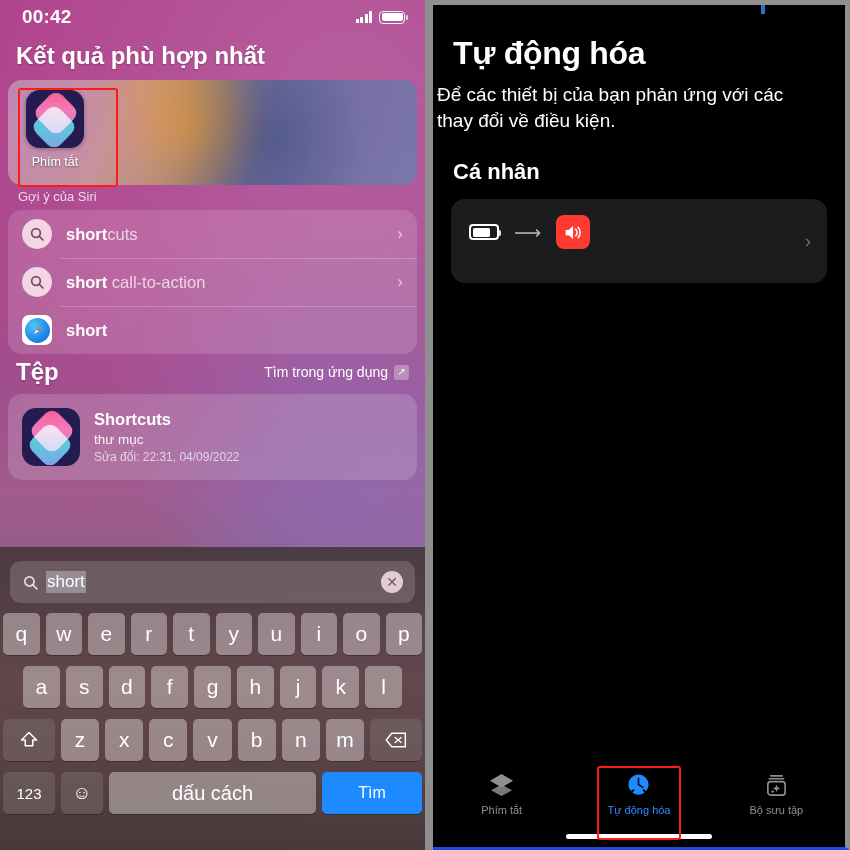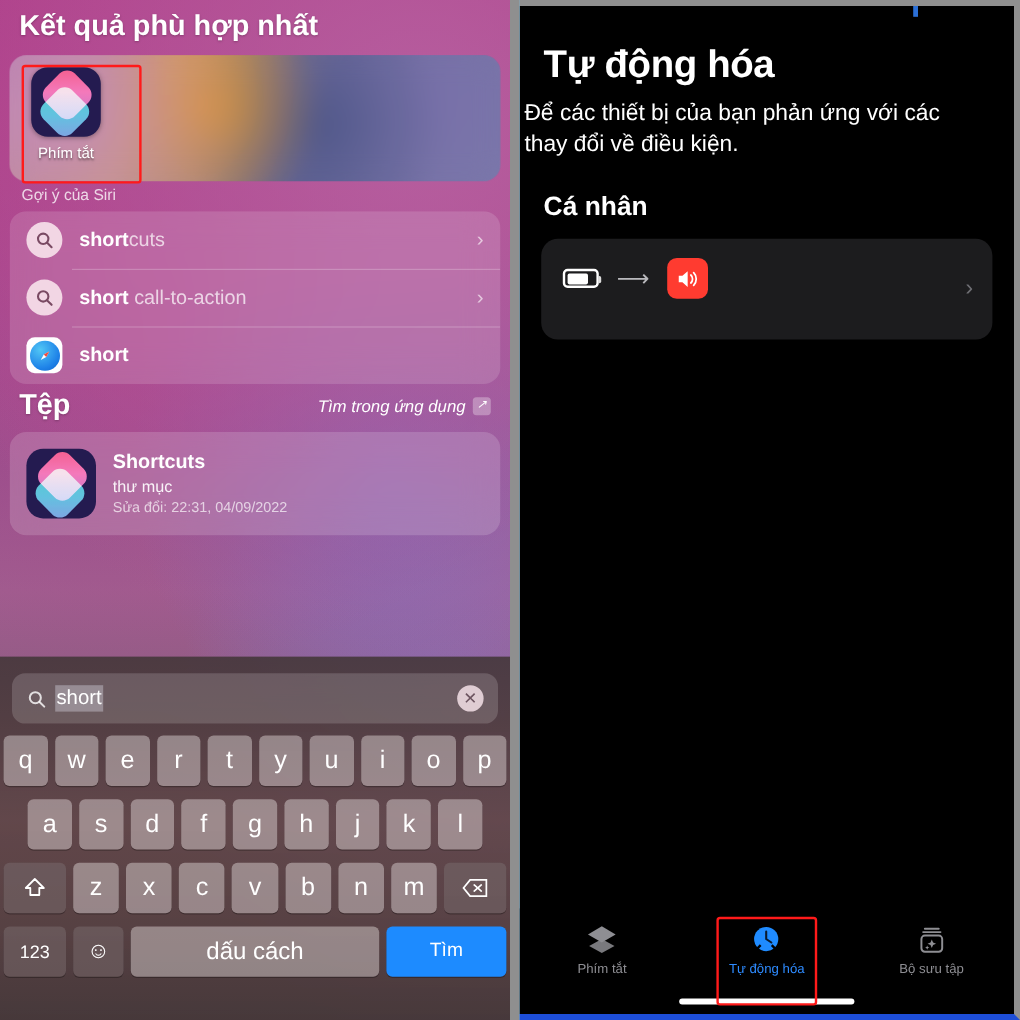--- a/index.html
+++ b/index.html
@@ -36,21 +36,21 @@
   .batt::after { content:""; position:absolute; right:-3.5px; top:3.5px; width:2px; height:5px;
     background:rgba(255,255,255,.7); border-radius:0 1px 1px 0; }
   .batt span { display:block; height:100%; background:#fff; border-radius:2px; }
 
   
   .sec-title { color:#fff; font-size:24px; font-weight:700; padding:8px 16px 10px 16px;
     text-shadow:0 1px 2px rgba(0,0,0,.25); }
   .sec-sub { color:rgba(255,255,255,.78); font-size:13px; padding:4px 16px 6px 18px; }
   .sec-row { display:flex; align-items:center; justify-content:space-between; padding:4px 16px 8px 16px; }
   .sec-row .sec-title { padding:0; }
-  .link-app { display:flex; align-items:center; gap:6px; color:#fff; font-size:14px;font-style:italic; }
+  .link-app { display:flex; align-items:center; gap:6px; color:#fff; font-size:14px; }
   .link-box { width:15px; height:15px; border-radius:3px; background:rgba(255,255,255,.3);
     display:flex; align-items:center; justify-content:center; font-size:10px; color:#fff; line-height:1; }
 
   
   .tophit-wrap { padding:0 8px; position:relative; }
   .tophit { position:relative; height:105px; border-radius:14px; overflow:hidden;
     background:
       radial-gradient(circle at 12% 45%, rgba(196,140,185,.9) 0%, rgba(196,140,185,0) 42%),
       radial-gradient(circle at 40% 42%, rgba(224,150,40,.85) 0%, rgba(224,150,40,0) 38%),
       radial-gradient(circle at 62% 55%, rgba(70,80,130,.85) 0%, rgba(70,80,130,0) 42%),
@@ -130,23 +130,23 @@
   .key.num { flex:0 0 52px; font-size:15px; }
   .key.emoji { flex:0 0 42px; font-size:19px; }
   .kb-row.r2 { padding:0 20px; }
   .kb-row.r3 { padding:0 0; }
   .key svg { width:22px; height:20px; }
 
   
   .divider { width:8px; height:850px; background:#8f8f8f; }
 
   
-  .right-panel { position:relative; width:417px; height:850px; background:#7dd3fc;
+  .right-panel { position:relative; width:417px; height:850px; background:#fca5a5;
     overflow:hidden; border-top:5px solid #8f8f8f; border-right:5px solid #8f8f8f;
-    border-bottom:5px solid #1d4ed8; }
+    border-bottom:3px solid #1d4ed8; }
   .rp-inner { position:relative; width:100%; height:100%; background:#000; }
   .blue-mark { position:absolute; top:0; left:328px; width:4px; height:9px; background:#2b6fd6; }
   .rp-title { color:#fff; font-size:32px; font-weight:700; padding:30px 20px 0 20px; letter-spacing:-.3px; }
   .rp-desc { color:#fff; font-size:19px; line-height:1.35; padding:10px 28px 0 4px; }
   .rp-sec { color:#fff; font-size:22px; font-weight:700; padding:26px 20px 0 20px; }
 
   .auto-card { margin:14px 18px 0 18px; background:#1c1c1e; border-radius:14px;
     padding:16px 16px 18px 18px; position:relative; }
   .auto-icons { display:flex; align-items:center; gap:15px; margin-bottom:16px; }
   .bat-ic { width:30px; height:16px; border:2px solid #fff; border-radius:4px; position:relative; padding:1.5px; }
@@ -175,20 +175,34 @@
 </style>
 </head>
 <body>
 
 <div class="stage">
 
   <div class="left-panel">
     <div class="left-bg"></div>
     <div class="lp-content">
 
+      <div class="statusbar">
+        <div class="sb-time">00:42</div>
+        <div class="sb-right">
+          <div class="sig">
+              <i></i>
+              <i></i>
+              <i></i>
+              <i></i>
+            </div>
+          <div class="batt">
+              <span></span>
+            </div>
+        </div>
+      </div>
 
       <div class="sec-title">Kết quả phù hợp nhất</div>
       <div class="tophit-wrap">
         <div class="tophit"></div>
         <div class="app-tile">
           <div class="app-icon">
             <div class="dia top"></div>
               <div class="dia bot"></div>
           </div>
           <div class="app-label">Phím tắt</div>

